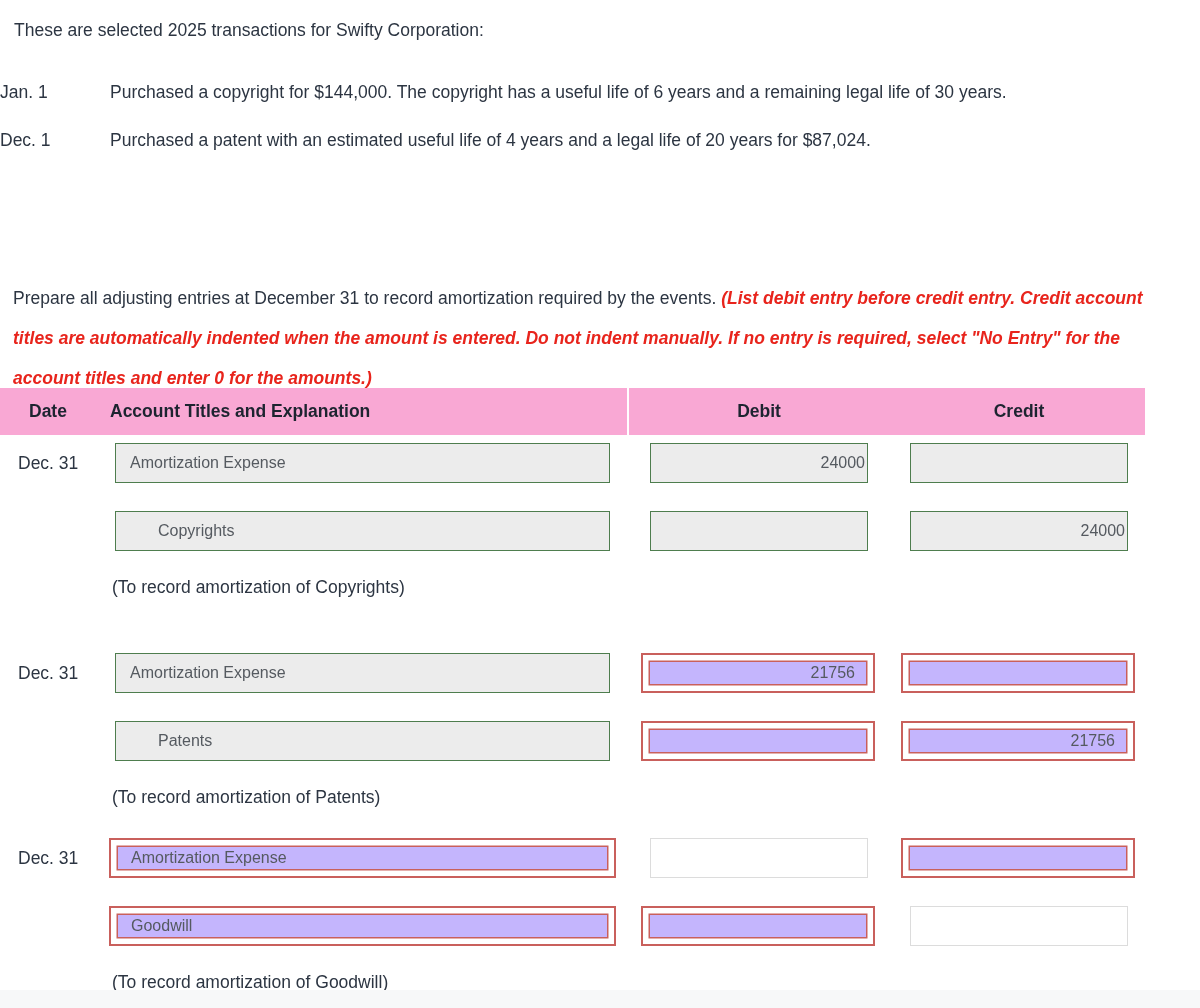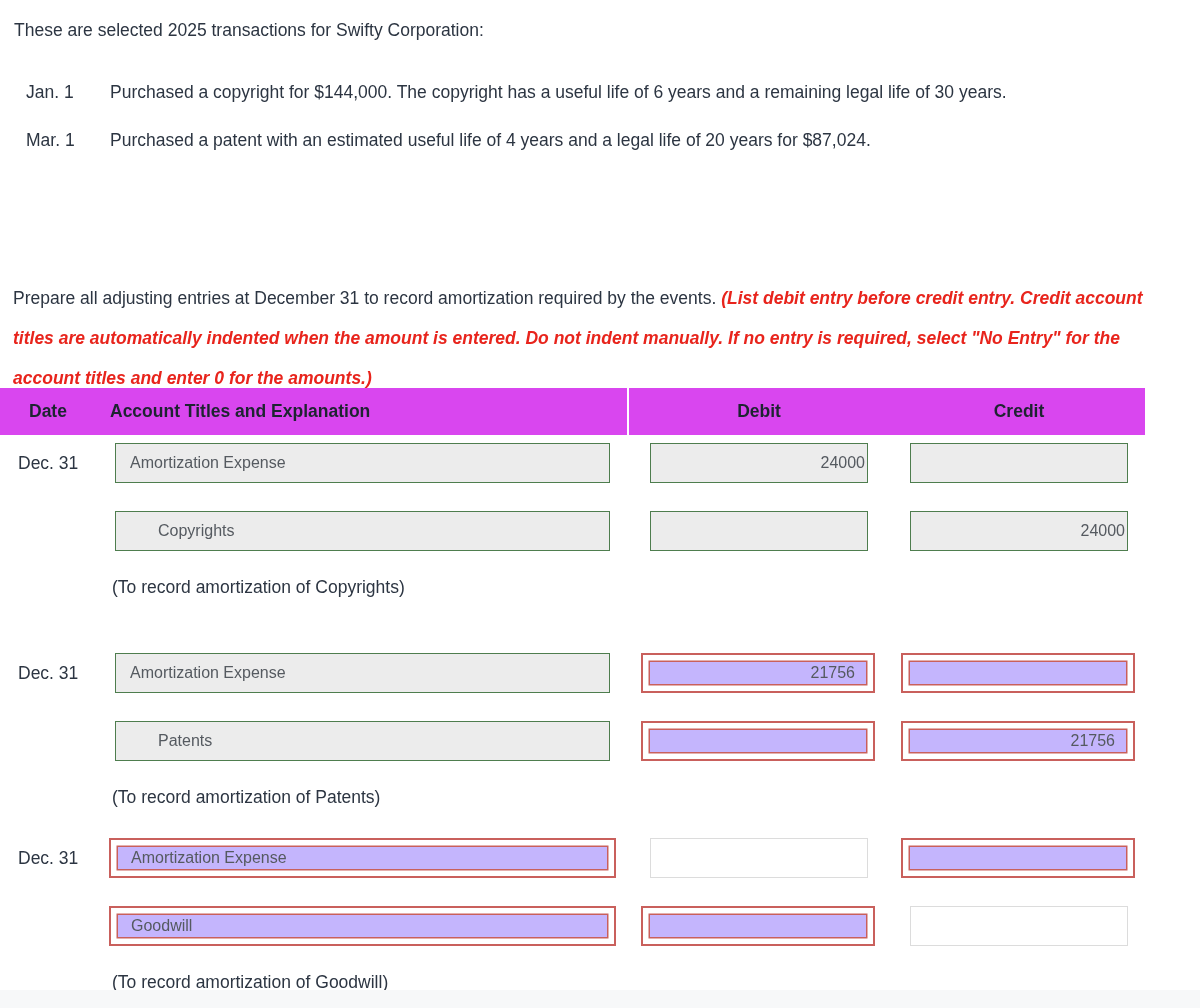--- a/index.html
+++ b/index.html
@@ -34,21 +34,20 @@
     top: 80px;
     width: 1190px;
   }
   .txn-row {
     display: flex;
     align-items: flex-start;
     height: 48px;
   }
   .txn-date {
     width: 110px;
-    padding-left: 26px;
     box-sizing: border-box;
     font-size: 17.5px;
     line-height: 24px;
     white-space: nowrap;
   }
   .txn-desc {
     font-size: 17.5px;
     line-height: 24px;
   }
 
@@ -71,21 +70,21 @@
   
   .journal {
     position: absolute;
     left: 0;
     top: 388px;
     width: 1200px;
   }
   .jhead {
     position: relative;
     height: 47px;
-    background: #d946ef;
+    background: #f9a8d4;
     width: 1145px;
     text-decoration: underline;
   }
   .jhead .cell {
     position: absolute;
     top: 0;
     height: 47px;
     line-height: 47px;
     font-size: 17.5px;
     font-weight: bold;
@@ -186,21 +185,21 @@
 <body>
 
 <div class="intro">These are selected 2025 transactions for Swifty Corporation:</div>
 
 <div class="txn-list">
   <div class="txn-row">
     <div class="txn-date">Jan. 1</div>
     <div class="txn-desc">Purchased a copyright for $144,000. The copyright has a useful life of 6 years and a remaining legal life of 30 years.</div>
   </div>
   <div class="txn-row">
-    <div class="txn-date">Mar. 1</div>
+    <div class="txn-date">Dec. 1</div>
     <div class="txn-desc">Purchased a patent with an estimated useful life of 4 years and a legal life of 20 years for $87,024.</div>
   </div>
 </div>
 
 <div class="requirement"><span>Prepare all adjusting entries at December 31 to record amortization required by the events.</span> <span class="req-red">(List debit entry before credit entry. Credit account titles are automatically indented when the amount is entered. Do not indent manually. If no entry is required, select "No Entry" for the account titles and enter 0 for the amounts.)</span></div>
 
 <div class="journal">
 
   <div class="jhead">
     <div class="cell h-date">Date</div>

